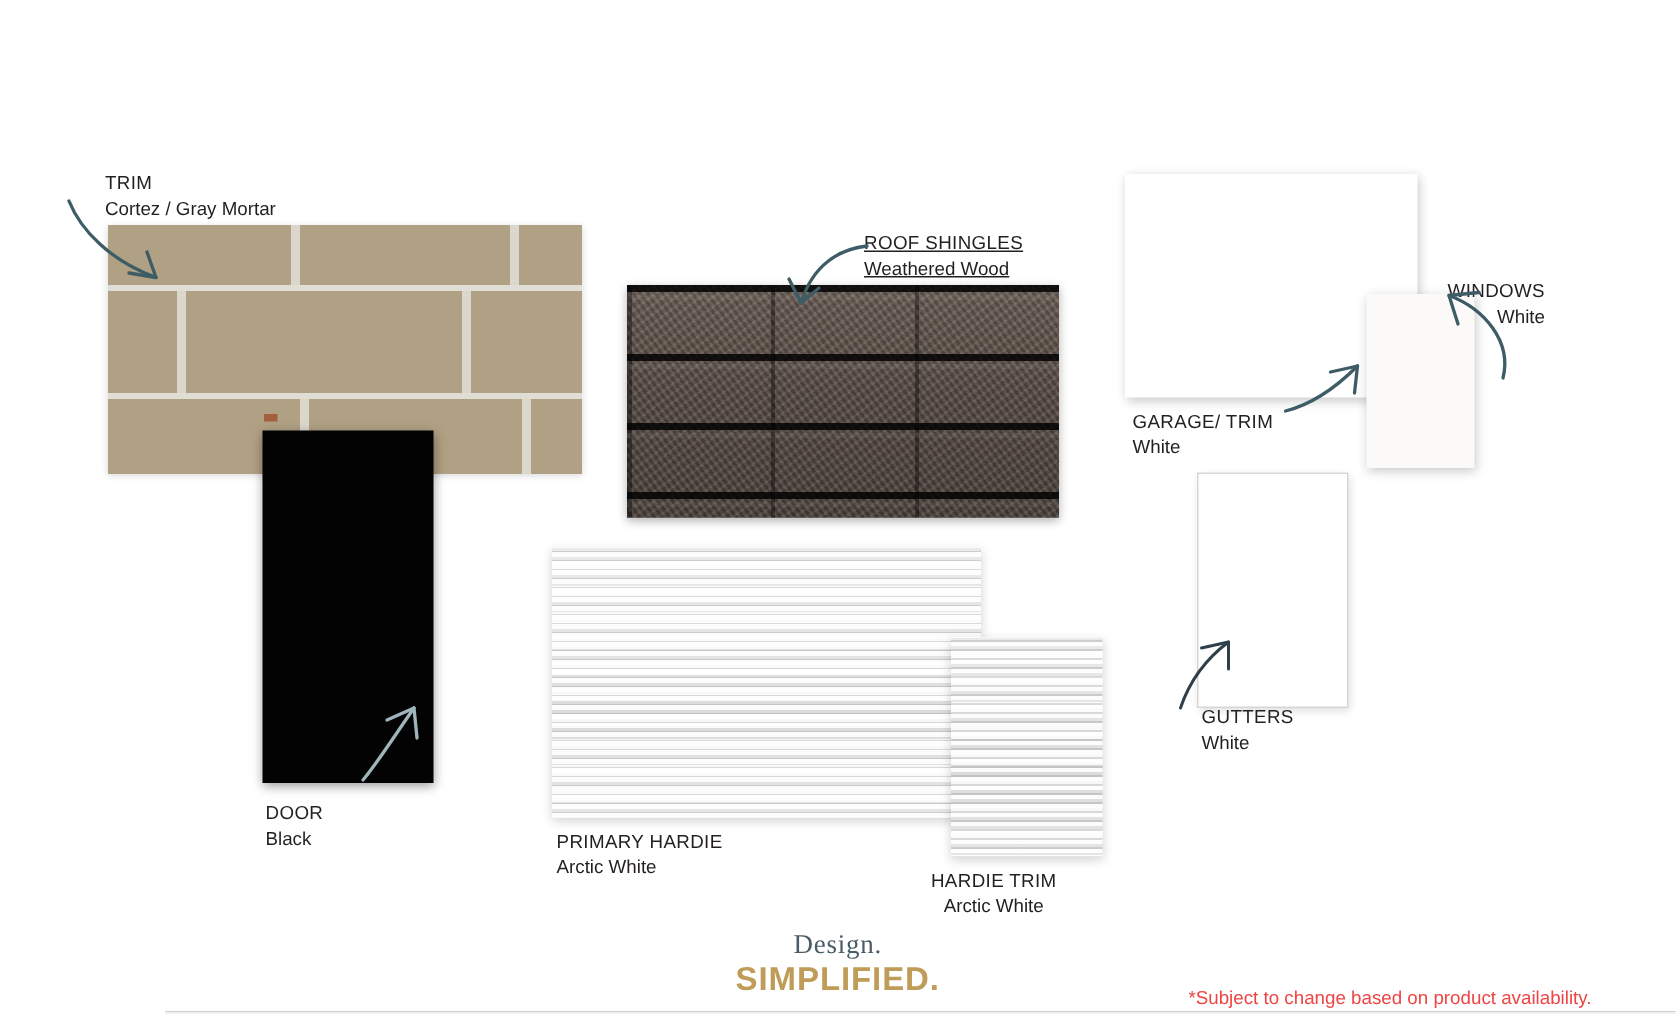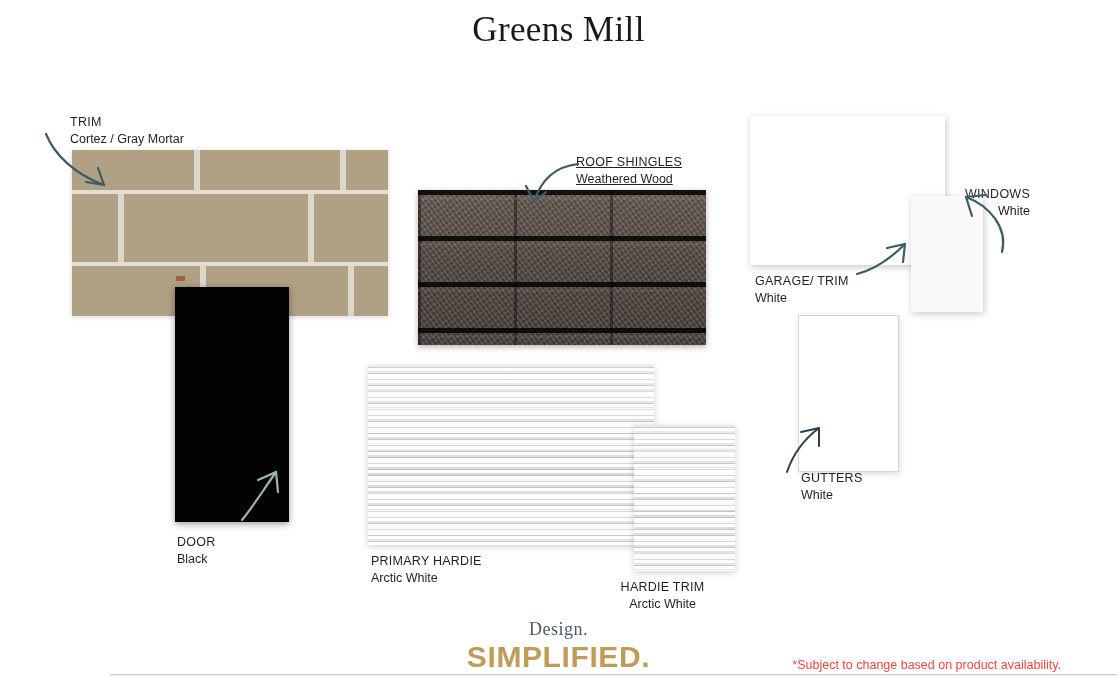--- a/index.html
+++ b/index.html
@@ -202,21 +202,21 @@
   .logo-design {
     font-family: "Liberation Serif", serif;
     font-size: 18px;
     color: #4a5c66;
     letter-spacing: 0.5px;
     display: block;
   }
   .logo-simplified {
     font-family: "Liberation Sans", sans-serif;
     font-weight: bold;
-    font-size: 30px;
+    font-size: 22px;
     color: #bf9d58;
     letter-spacing: 0.6px;
     display: block;
     margin-top: 4px;
   }
   .footer-note {
     position: absolute;
     right: 56px;
     top: 658px;
     font-size: 12.5px;
@@ -229,21 +229,20 @@
     top: 674px;
     width: 1007px;
     height: 2px;
     background: linear-gradient(to bottom, #cfcfcf 0 1px, #f0f0f0 1px 2px);
   }
 </style>
 </head>
 <body>
 
 <div class="header">
-  <div class="title-main">Greens Mill</div>
 </div>
 
 <div class="swatch" id="swatch-brick">
   <div class="brick-row" style="top:40px"></div>
   <div class="brick-row" style="top:112px"></div>
   <div class="v-joint" style="left:122px; top:0; height:40px"></div>
   <div class="v-joint" style="left:268px; top:0; height:40px"></div>
   <div class="v-joint" style="left:46px; top:44px; height:68px"></div>
   <div class="v-joint" style="left:236px; top:44px; height:68px"></div>
   <div class="v-joint" style="left:128px; top:116px; height:50px"></div>

